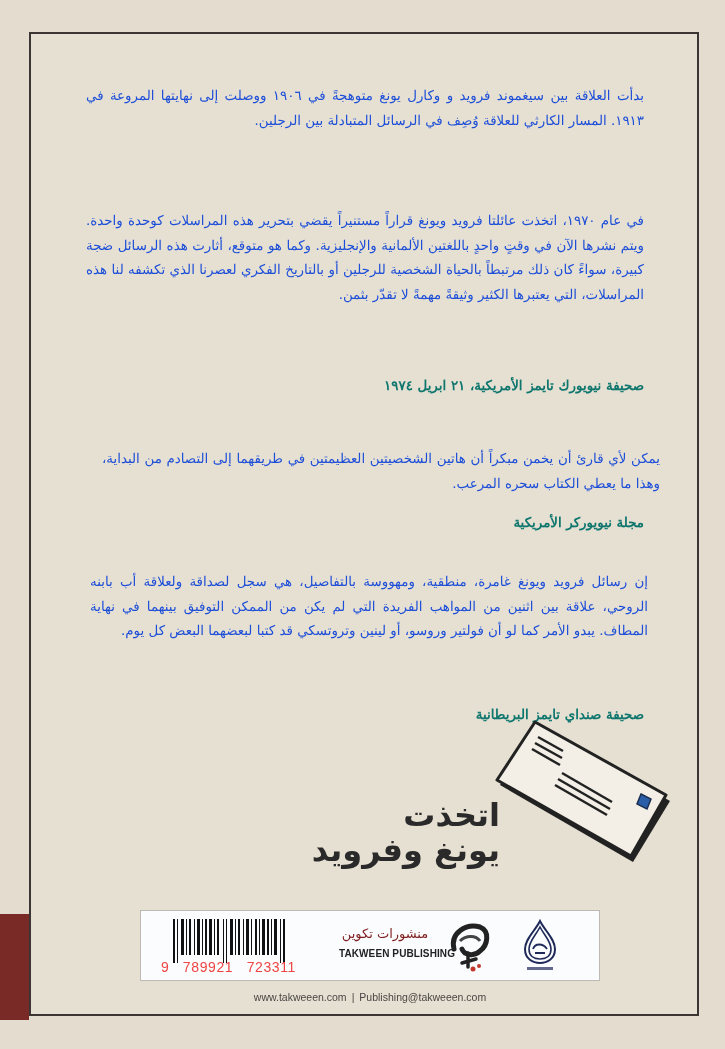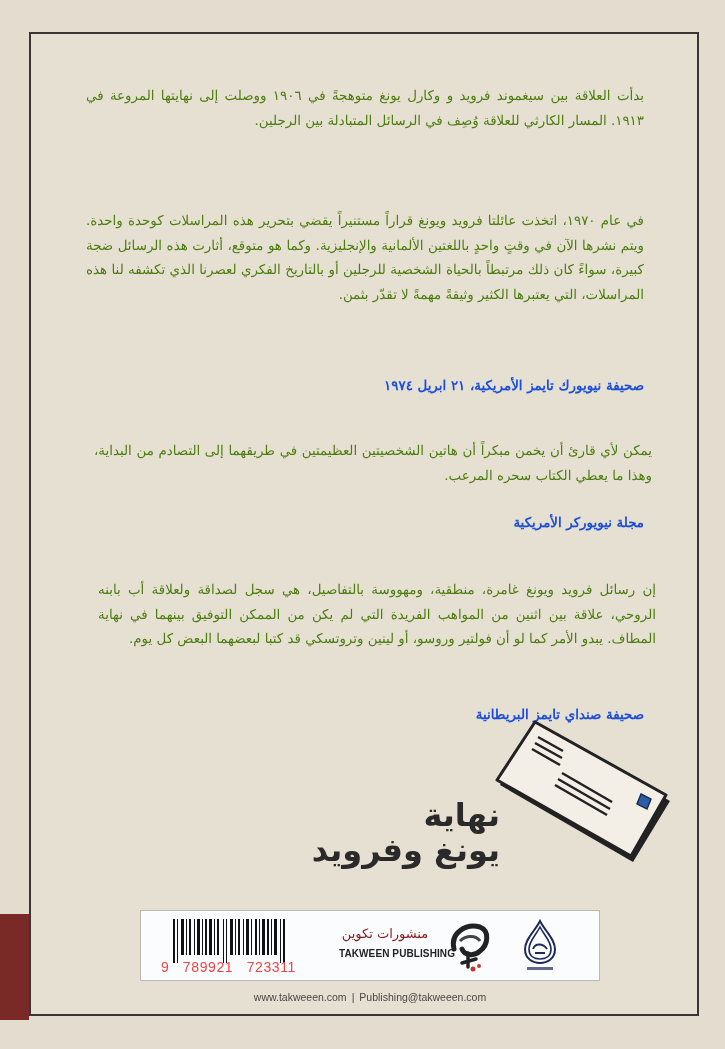--- a/index.html
+++ b/index.html
@@ -15,27 +15,27 @@
   }
   .frame {
     position:absolute; left:29px; top:32px; width:670px; height:984px;
     border:2px solid #3b3634; box-sizing:border-box;
     background:#e6e0d3;
   }
   .text-block {
     position:absolute; left:86px; width:558px;
     direction:rtl; text-align:justify; text-align-last:right;
     font-family:"DejaVu Serif", serif;
-    font-size:13.4px; line-height:24.5px; color:#4d7c0f;
+    font-size:13.4px; line-height:24.5px; color:#1d4ed8;
   }
   .source {
     position:absolute; left:86px; width:558px;
     direction:rtl; text-align:right;
     font-family:"DejaVu Serif", serif; font-weight:bold;
-    font-size:13.4px; line-height:24px; color:#1d4ed8;
+    font-size:13.4px; line-height:24px; color:#0f766e;
   }
   .title {
     position:absolute; right:225px; direction:rtl; text-align:right;
     font-family:"DejaVu Sans", sans-serif; font-weight:bold;
     color:#2b2a2a; letter-spacing:-0.5px;
   }
   .envelope-wrap { position:absolute; left:490px; top:715px; width:185px; height:150px; }
   .publisher-panel {
     position:absolute; left:140px; top:910px; width:460px; height:71px;
     background:#fbfcfd; border:1px solid #bdb9b3; box-sizing:border-box;
@@ -70,25 +70,25 @@
 <div class="spine-strip"></div>
 
 <div class="frame"></div>
 
 <p class="text-block" style="top:84px; margin:0;">بدأت العلاقة بين سيغموند فرويد و وكارل يونغ متوهجةً في ١٩٠٦ ووصلت إلى نهايتها المروعة في ١٩١٣. المسار الكارثي للعلاقة وُصِف في الرسائل المتبادلة بين الرجلين.</p>
 
 <p class="text-block" style="top:209px; margin:0;">في عام ١٩٧٠، اتخذت عائلتا فرويد ويونغ قراراً مستنيراً يقضي بتحرير هذه المراسلات كوحدة واحدة. ويتم نشرها الآن في وقتٍ واحدٍ باللغتين الألمانية والإنجليزية. وكما هو متوقع، أثارت هذه الرسائل ضجة كبيرة، سواءً كان ذلك مرتبطاً بالحياة الشخصية للرجلين أو بالتاريخ الفكري لعصرنا الذي تكشفه لنا هذه المراسلات، التي يعتبرها الكثير وثيقةً مهمةً لا تقدّر بثمن.</p>
 
 <div class="source" style="top:373px;">صحيفة نيويورك تايمز الأمريكية، ٢١ ابريل ١٩٧٤</div>
 
-<p class="text-block" style="top:431px; margin:8px;">يمكن لأي قارئ أن يخمن مبكراً أن هاتين الشخصيتين العظيمتين في طريقهما إلى التصادم من البداية، وهذا ما يعطي الكتاب سحره المرعب.</p>
+<p class="text-block" style="top:431px; margin:16px;">يمكن لأي قارئ أن يخمن مبكراً أن هاتين الشخصيتين العظيمتين في طريقهما إلى التصادم من البداية، وهذا ما يعطي الكتاب سحره المرعب.</p>
 
 <div class="source" style="top:510px;">مجلة نيويوركر الأمريكية</div>
 
-<p class="text-block" style="top:566px; margin:12px;">إن رسائل فرويد ويونغ غامرة، منطقية، ومهووسة بالتفاصيل، هي سجل لصداقة ولعلاقة أب بابنه الروحي، علاقة بين اثنين من المواهب الفريدة التي لم يكن من الممكن التوفيق بينهما في نهاية المطاف. يبدو الأمر كما لو أن فولتير وروسو، أو لينين وتروتسكي قد كتبا لبعضهما البعض كل يوم.</p>
+<p class="text-block" style="top:566px; margin:4px;">إن رسائل فرويد ويونغ غامرة، منطقية، ومهووسة بالتفاصيل، هي سجل لصداقة ولعلاقة أب بابنه الروحي، علاقة بين اثنين من المواهب الفريدة التي لم يكن من الممكن التوفيق بينهما في نهاية المطاف. يبدو الأمر كما لو أن فولتير وروسو، أو لينين وتروتسكي قد كتبا لبعضهما البعض كل يوم.</p>
 
 <div class="source" style="top:702px;">صحيفة صنداي تايمز البريطانية</div>
 
 <div class="envelope-wrap">
   <svg width="185" height="150" viewBox="0 0 185 150">
 
     <polygon points="10,70 48,10 180,86 143,147" fill="#222"></polygon>
 
     <polygon points="7,65 45,7 176,80 141,141" fill="#f3efe6" stroke="#222" stroke-width="3" stroke-linejoin="round"></polygon>
 
@@ -97,21 +97,21 @@
     <line x1="42" y1="34" x2="70" y2="50" stroke="#222" stroke-width="2.5"></line>
 
     <line x1="72" y1="58" x2="122" y2="87" stroke="#222" stroke-width="2.5"></line>
     <line x1="68" y1="64" x2="120" y2="94" stroke="#222" stroke-width="2.5"></line>
     <line x1="65" y1="70" x2="117" y2="100" stroke="#222" stroke-width="2.5"></line>
 
     <polygon points="151,79 161,84 157,94 147,89" fill="#2a5ea8" stroke="#1d2f50" stroke-width="1.5"></polygon>
   </svg>
 </div>
 
-<div class="title" style="top:796px; font-size:32px; line-height:38px;">نهاية</div>
+<div class="title" style="top:796px; font-size:32px; line-height:38px;">اتخذت</div>
 <div class="title" style="top:830px; font-size:32px; line-height:40px;margin-left:28px;">يونغ وفرويد</div>
 
 <div class="publisher-panel">
   <div class="barcode">
     <svg width="112" height="44" viewBox="0 0 112 44">
       <g fill="#111">
         <rect x="0" y="0" width="2" height="44"></rect>
         <rect x="4" y="0" width="1" height="44"></rect>
         <rect x="8" y="0" width="3" height="36"></rect>
         <rect x="13" y="0" width="1" height="36"></rect>

